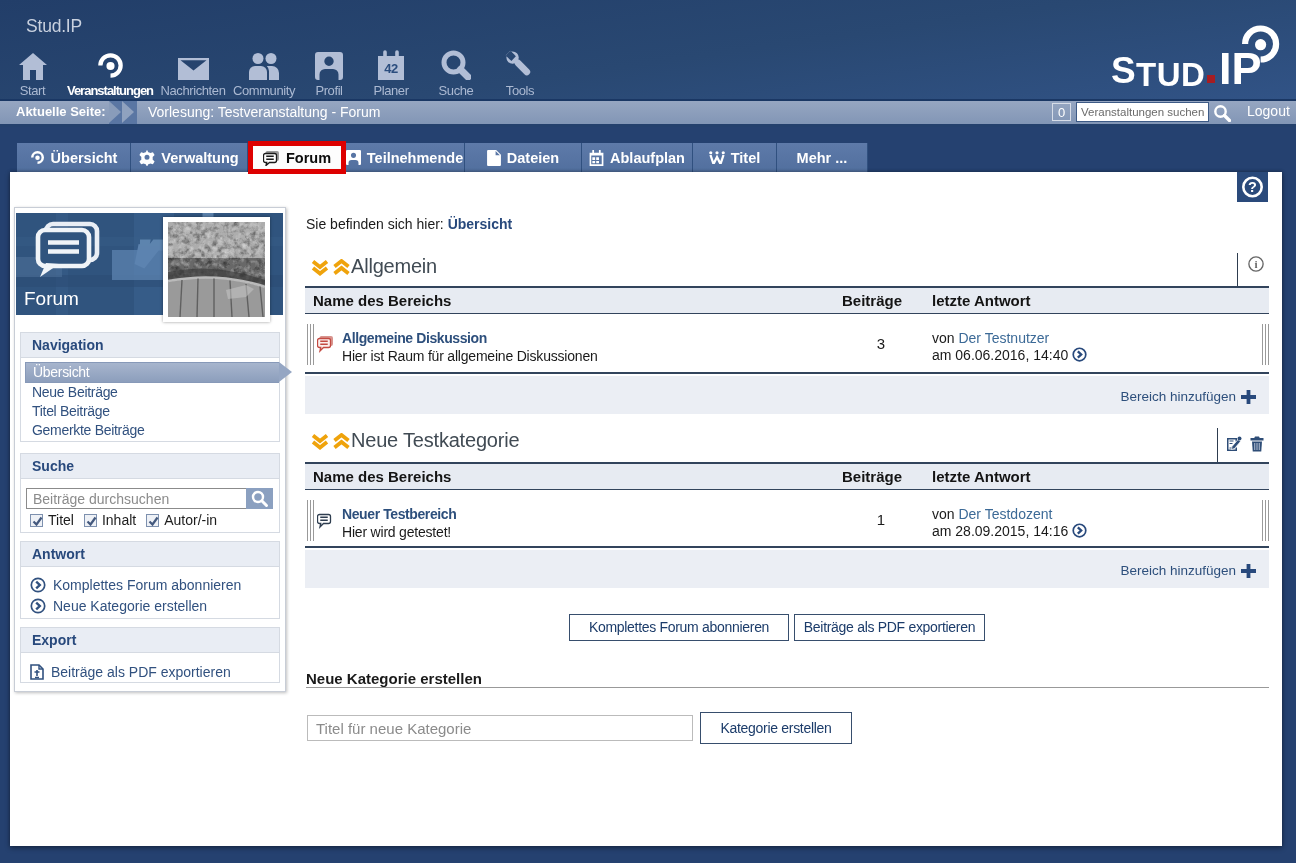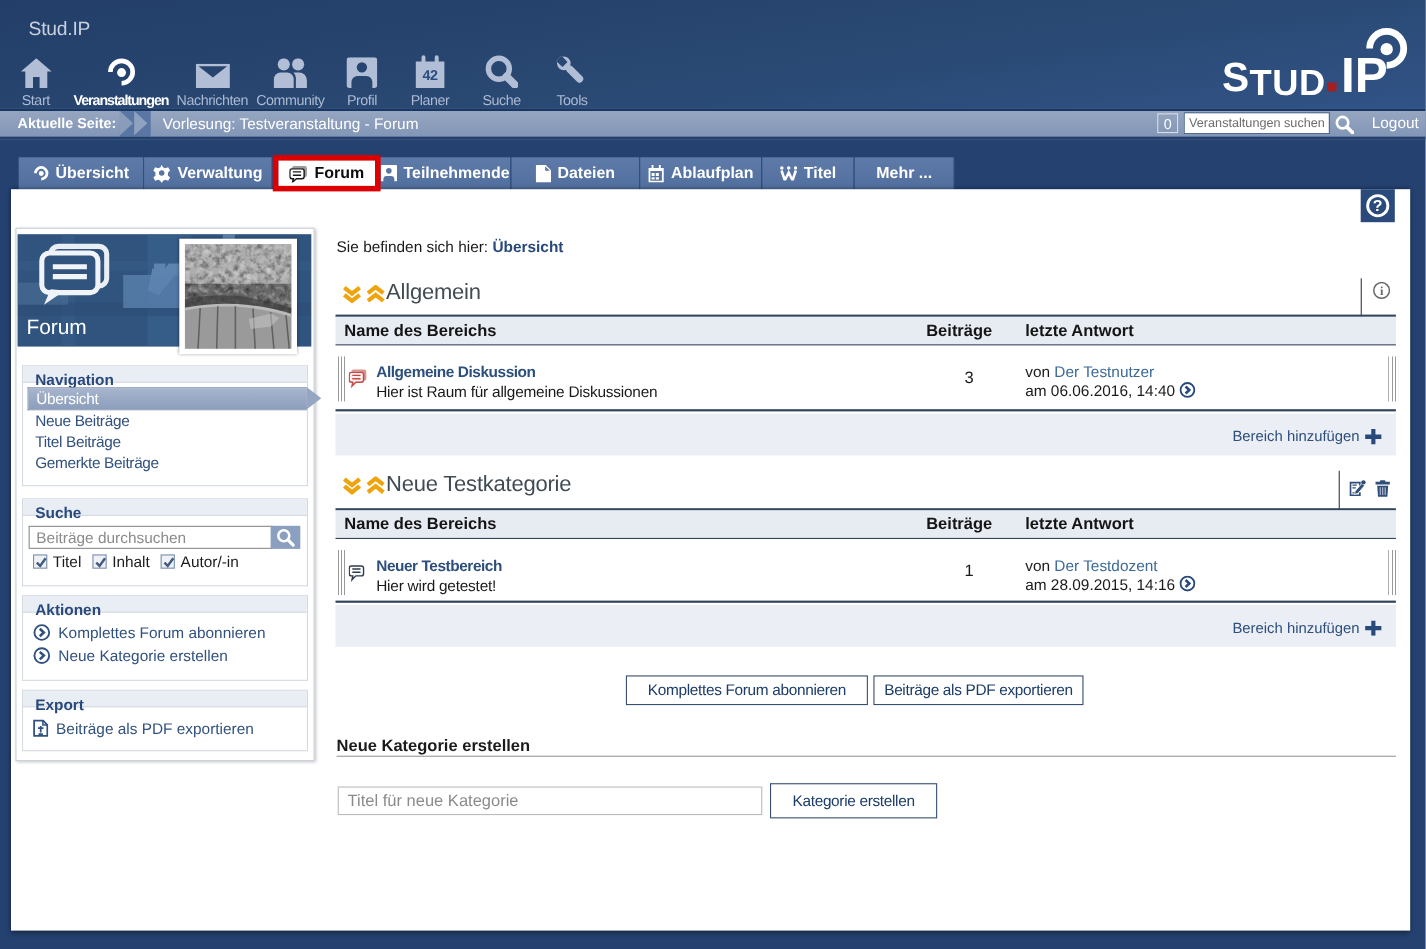--- a/index.html
+++ b/index.html
@@ -49,21 +49,21 @@
 
 
 #sidepanel { position:absolute; left:4px; top:35px; width:272px; height:485px; background:#fff;
   border:1px solid #c8cdd6; box-shadow:1px 1px 3px rgba(0,0,0,0.25); }
 #banner { position:absolute; left:6px; top:41px; width:267px; height:102px; background:#33567f; overflow:hidden; }
 #banner .fl { position:absolute; left:8px; top:75px; color:#fff; font-size:19px; }
 #photo { position:absolute; left:153px; top:45px; width:107px; height:105px; background:#fff;
   box-shadow:0 0 3px rgba(0,0,0,0.4); padding:5px; }
 .sbox { position:absolute; left:10px; width:260px; background:#fff; border:1px solid #d5dae2; }
 .sbox .hd { background:#e9edf4; border-bottom:1px solid #d5dae2; color:#28497c; font-weight:bold;
-  font-size:14px; height:15px; line-height:24px; padding-left:11px; }
+  font-size:14px; height:25px; line-height:24px; padding-left:11px; }
 .navitem { color:#31517f; font-size:14px; letter-spacing:-0.3px; height:19px; line-height:19px; padding-left:11px; }
 #selitem { position:relative; background:linear-gradient(#a7b5cd,#8c9ebc); color:#fff; font-size:14px; letter-spacing:-0.3px;
   margin:4px 0 0 4px; height:21px; line-height:19px; padding-left:7px; border:1px solid #8799b8; border-right:none; }
 #selitem .pt { position:absolute; right:-13px; top:-1px; width:0; height:0;
   border-top:10.5px solid transparent; border-bottom:10.5px solid transparent; border-left:13px solid #95a6c3; }
 .srch { position:relative; height:21px; margin:9px 6px 0 5px; }
 .srch input { width:222px; height:21px; border:1px solid #8b8b8b; font-family:"Liberation Sans",sans-serif;
   font-size:14px; color:#8b8b8b; padding:0 6px; outline:none; }
 .srch .sbtn { position:absolute; right:0; top:0; width:27px; height:21px; background:#8ba0c0; }
 .cbrow { font-size:14px; color:#1c1c1c; height:18px; margin-top:2px; display:flex; align-items:center; padding-left:9px; }
@@ -350,21 +350,21 @@
           <span style="margin-right:10px;">Inhalt</span>
         <span class="cb">
             <svg width="13" height="13" viewBox="0 0 13 13">
               <path d="M2.5 6.5 L5.5 9.5 L10.5 2.5" fill="none" stroke="#44597e" stroke-width="2.2"></path>
             </svg>
           </span>
           <span>Autor/-in</span>
       </div>
     </div>
     <div class="sbox" style="top:369px;height:78px;">
-      <div class="hd">Aktionen</div>
+      <div class="hd">Antwort</div>
       <div class="aitem" style="margin-top:7px;height:21px;"><span class="aico">
         <svg width="16" height="16" viewBox="0 0 16 16">
               <circle cx="8" cy="8" r="6.7" fill="none" stroke="#31517f" stroke-width="1.7"></circle>
               <path d="M6.2 4.6 L9.8 8 L6.2 11.4" fill="none" stroke="#31517f" stroke-width="2.4"></path>
             </svg>
       </span>Komplettes Forum abonnieren</div>
       <div class="aitem" style="height:21px;"><span class="aico">
         <svg width="16" height="16" viewBox="0 0 16 16">
               <circle cx="8" cy="8" r="6.7" fill="none" stroke="#31517f" stroke-width="1.7"></circle>
               <path d="M6.2 4.6 L9.8 8 L6.2 11.4" fill="none" stroke="#31517f" stroke-width="2.4"></path>

